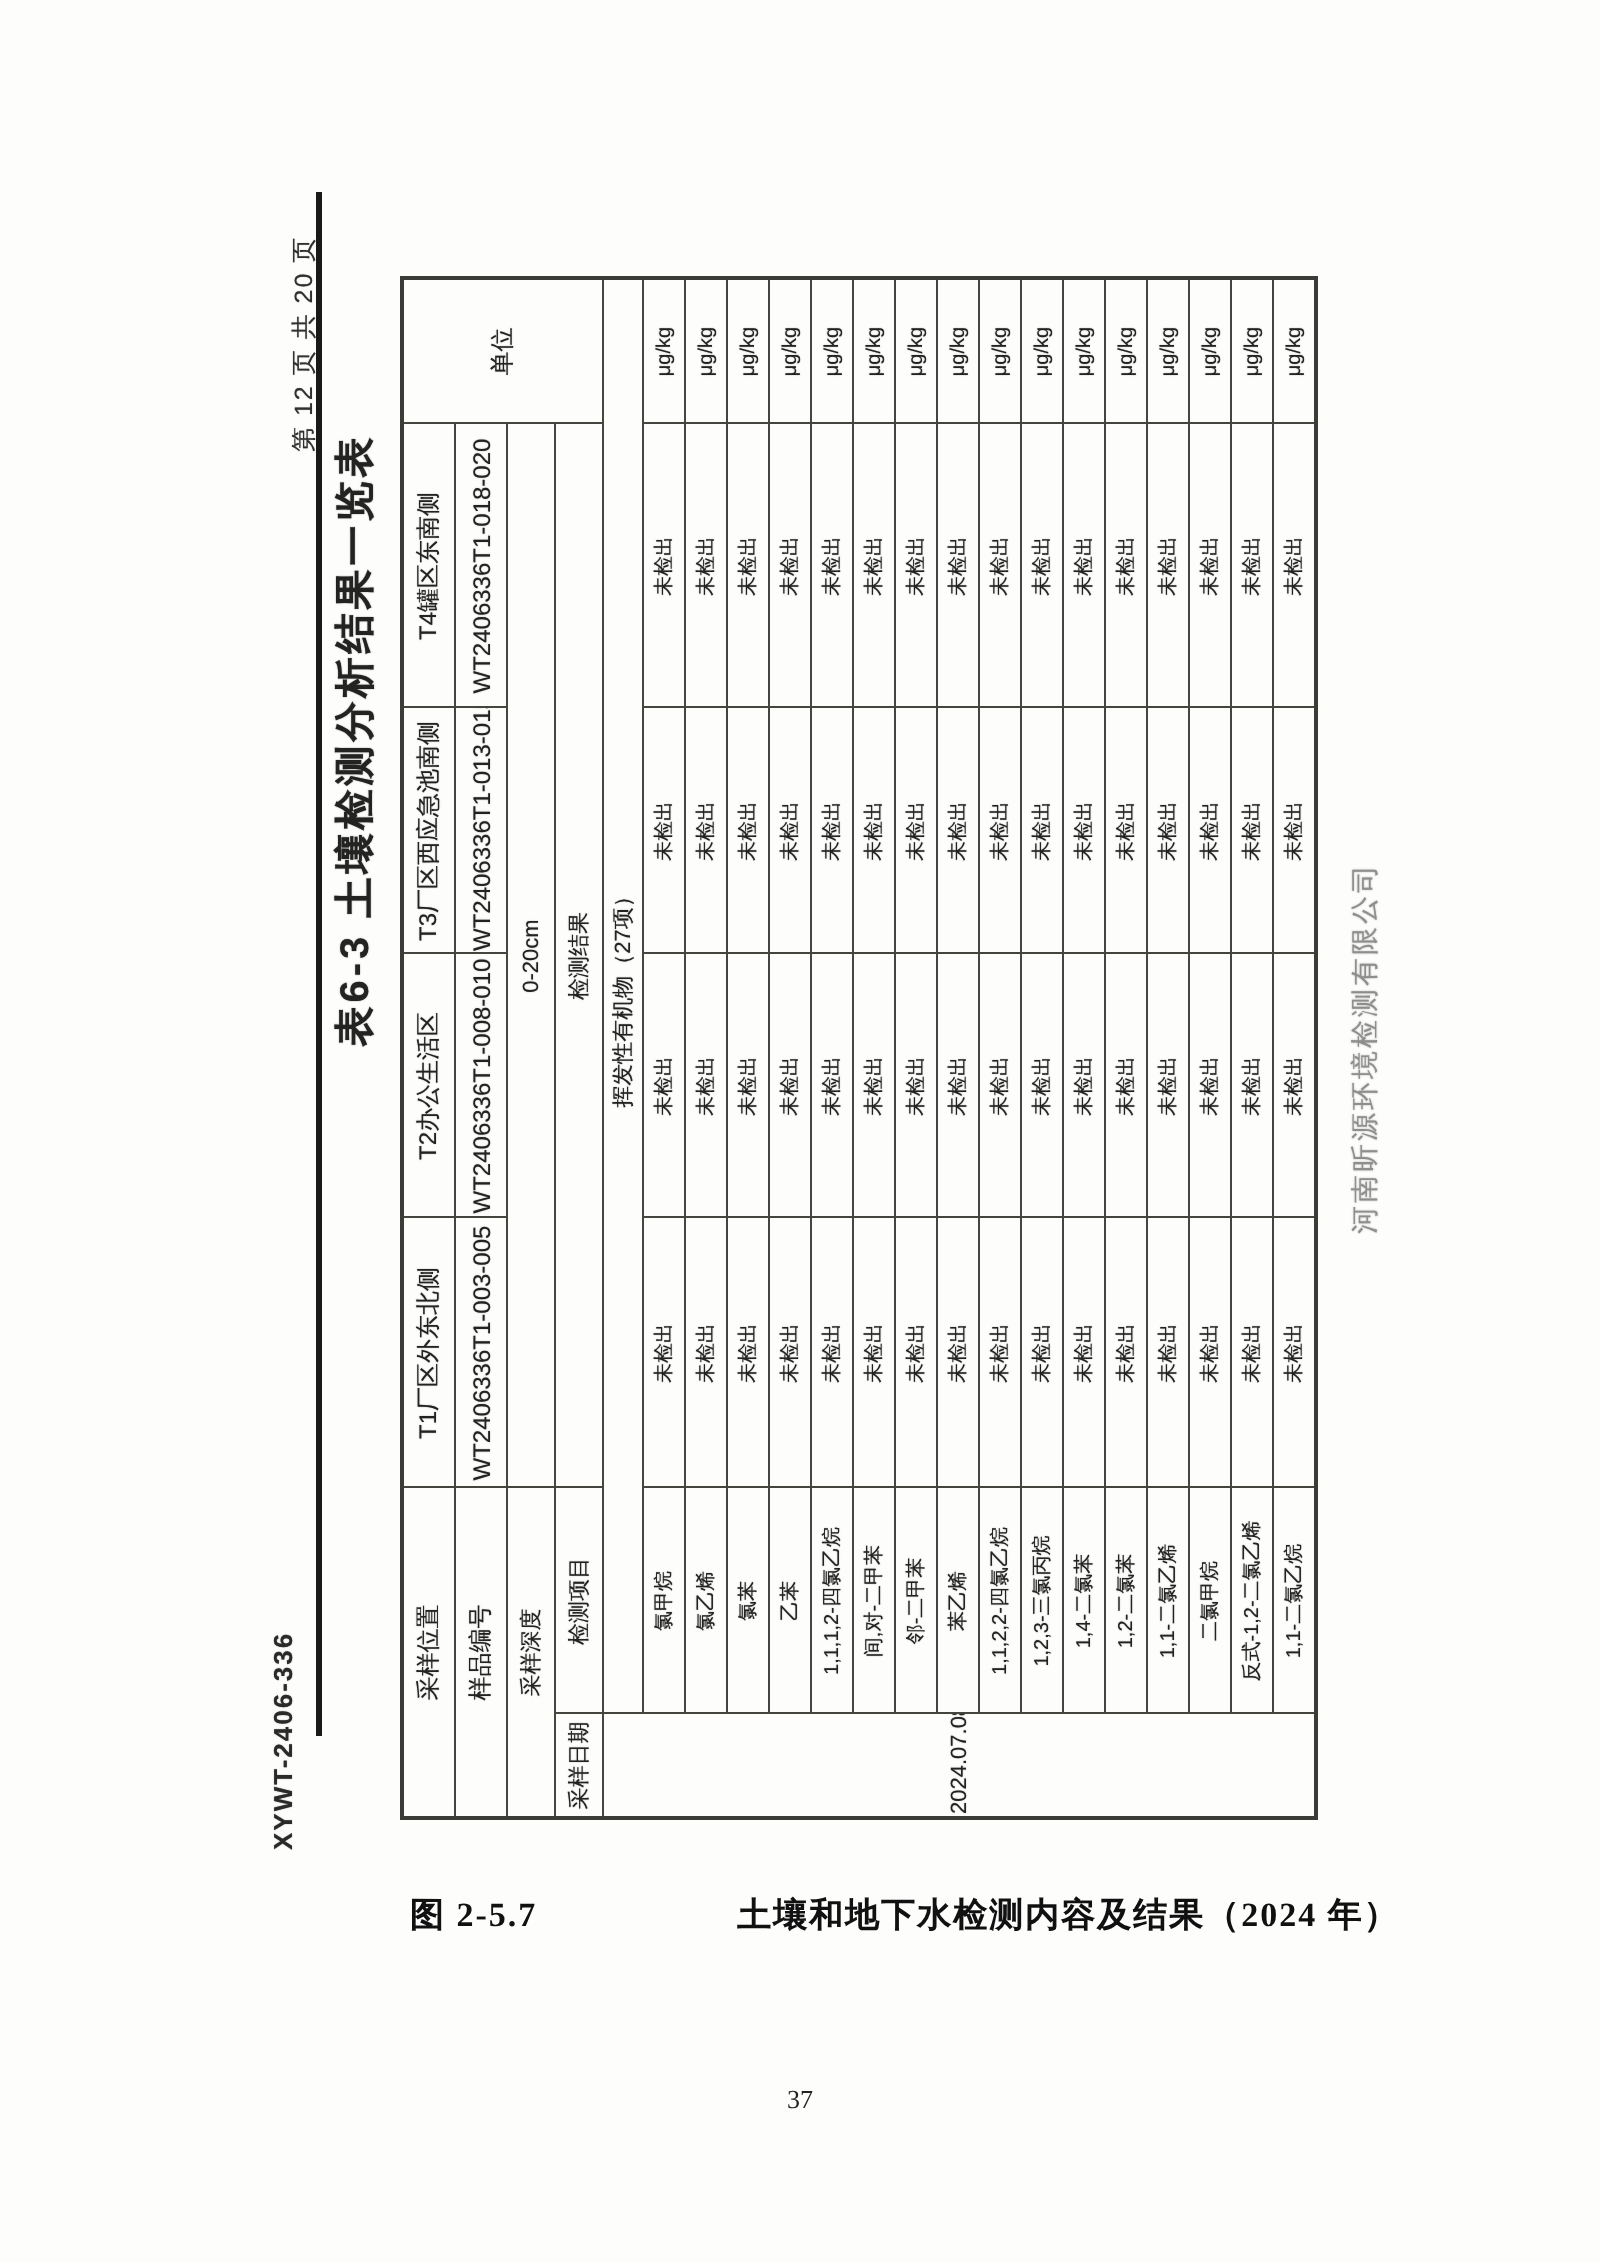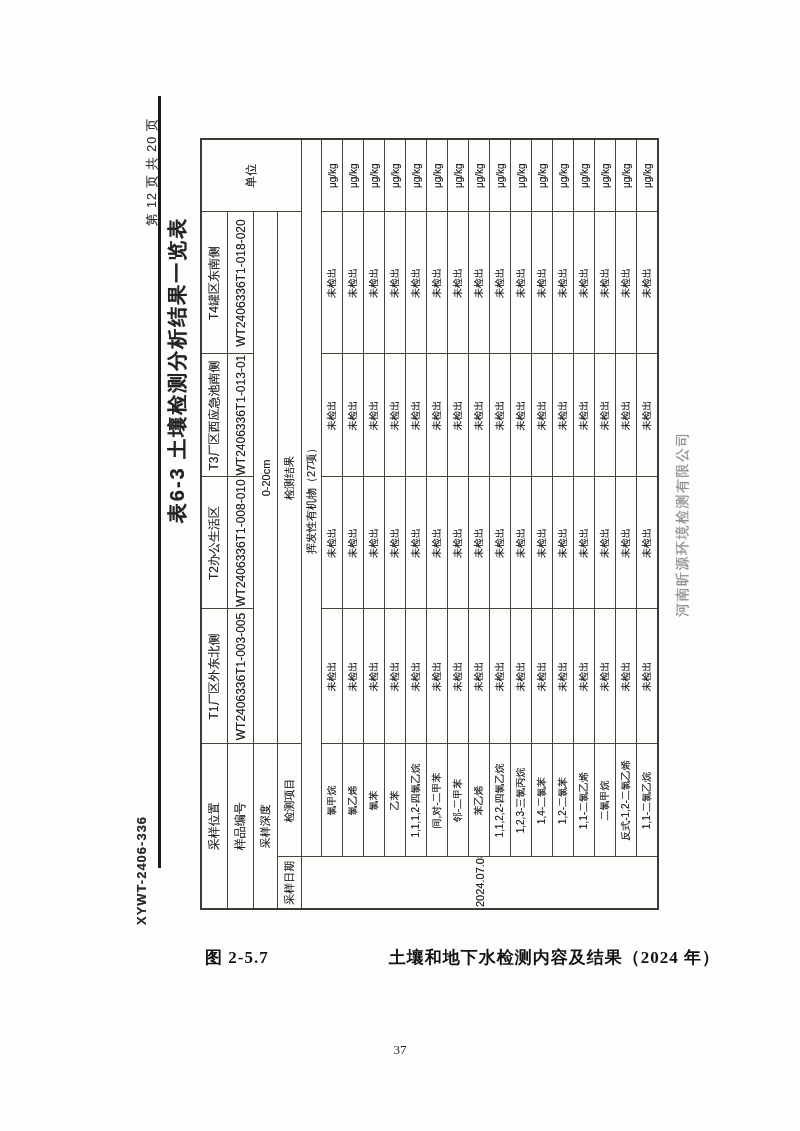--- a/index.html
+++ b/index.html
@@ -50,21 +50,21 @@
     position:absolute;left:323px;top:674px;font-size:14px;letter-spacing:1.5px;
     color:#8e8e8c;text-shadow:0 0 1px rgba(120,120,120,.6);white-space:nowrap;
   }
   
   .caption{
     position:absolute;left:0;top:946px;width:800px;text-align:left;
     font-family:"Liberation Serif",serif;font-weight:bold;font-size:17px;color:#111;
     white-space:nowrap;
   }
   .caption .cap-prefix{margin-left:205px;margin-right:100px;letter-spacing:1px;text-align:center;}
-  .caption .cap-text{letter-spacing:1px;margin-left:20px;}
+  .caption .cap-text{letter-spacing:1px;}
   .page-num{
     position:absolute;left:0;top:1042px;width:800px;text-align:center;
     font-family:"Liberation Serif",serif;font-size:13px;color:#222;
   }
 </style>
 </head>
 <body>
 
 <div class="landscape">
 

